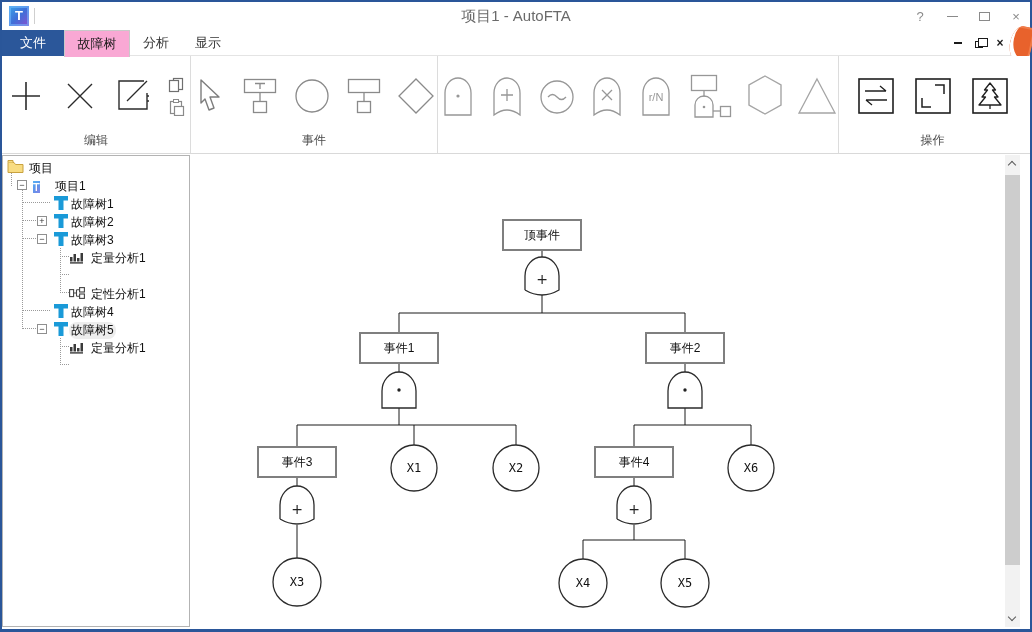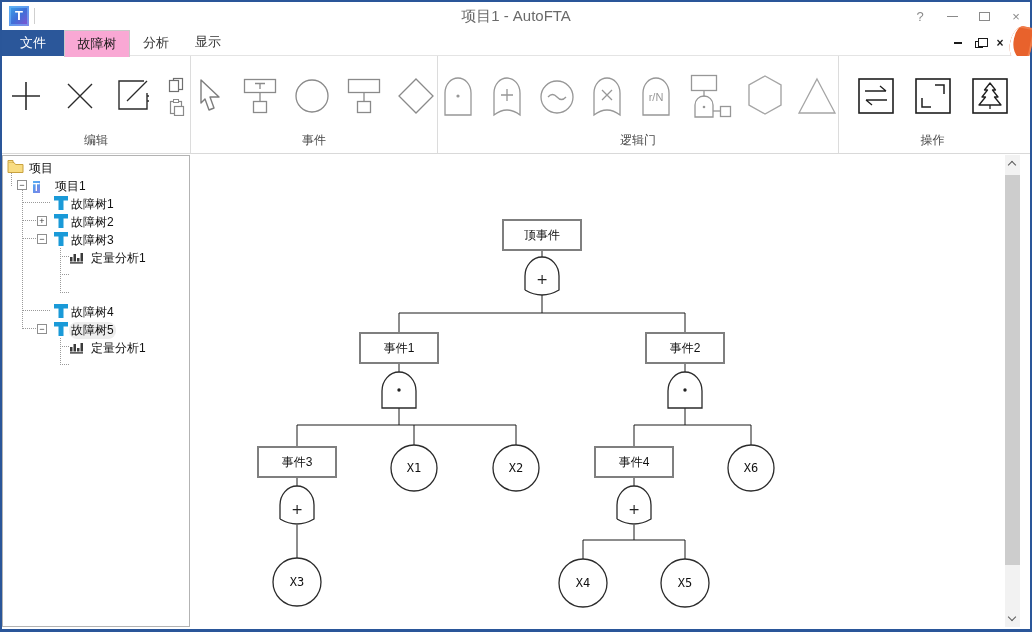--- a/index.html
+++ b/index.html
@@ -20,21 +20,21 @@
   .wbtn.box { position:relative; }
   .wbtn.box i { display:block; width:11px; height:9px; border:1px solid #8a8a8a; margin:0 auto; }
   .wbtn.min i { display:block; width:11px; height:1px; background:#8a8a8a; margin:0 auto; }
 
   
   .tabrow { position:relative; height:26px; background:#fff; border-bottom:1px solid #e4e4e4; }
   .tab { position:absolute; top:0; height:26px; line-height:26px; text-align:center; font-size:13px; color:#333; }
   .tab-file { left:0; width:62px; background:#2b579a; color:#fff; }
   .tab-active { left:62px; width:66px; background:#f9a8d4; border:1px solid #c9c9c9; border-bottom:none; color:#1a1a1a; height:27px; z-index:2; }
   .tab-plain1 { left:128px; width:52px; }
-  .tab-plain2 { left:180px; width:52px;font-family:Liberation Mono, monospace; }
+  .tab-plain2 { left:180px; width:52px; }
   .mdi-btns { position:absolute; right:24px; top:0; height:26px; display:flex; align-items:center; gap:9px; }
   .mbtn { color:#1a1a1a; font-size:12px; font-weight:bold; width:12px; text-align:center; }
   .mbtn.min i { display:block; width:8px; height:2px; background:#1a1a1a; margin:0 auto; }
   .mbtn.restore i { display:block; position:relative; width:8px; height:7px; border:1px solid #1a1a1a; margin:2px auto 0; }
   .mbtn.restore i::before { content:""; position:absolute; left:2px; top:-4px; width:8px; height:7px; border:1px solid #1a1a1a; background:#fff; }
   .overlay-logo { position:absolute; right:-2px; top:-4px; width:22px; height:36px; background:#e8622c;
     border-radius:55% 10% 40% 55%; transform:rotate(12deg);
     box-shadow:inset 3px -4px 0 #fff, inset -2px 2px 0 #f07c49; }
 
   
@@ -232,21 +232,20 @@
           <svg width="42" height="46">
               <path d="M21 3 L37 12 V32 L21 41 L5 32 V12 Z" fill="none" stroke="#a5a5a5" stroke-width="1.4"></path>
             </svg>
         </div>
         <div class="ricon">
           <svg width="44" height="46">
               <path d="M22 6 L40 40 L4 40 Z" fill="none" stroke="#a5a5a5" stroke-width="1.3"></path>
             </svg>
         </div>
       </div>
-      <div class="glabel">逻辑门</div>
     </div>
 
     <div class="rgroup" style="width:187px; border-right:none;">
       <div class="gicons" style="gap:21px;">
         <div class="ricon">
           <svg width="36" height="36">
               <rect x="1" y="1" width="34" height="34" fill="none" stroke="#1f1f1f" stroke-width="1.6"></rect>
             <path d="M7 13 H28 M28 13 L22 8 M29 22 H8 M8 22 L14 27" stroke="#1f1f1f" stroke-width="1.3" fill="none"></path>
             </svg>
         </div>
@@ -338,20 +337,31 @@
               <rect x="4.5" y="3" width="2.5" height="7.5" fill="#3a3a3a"></rect>
               <rect x="8" y="7" width="2.5" height="3.5" fill="#3a3a3a"></rect>
               <rect x="11.5" y="2" width="2.5" height="8.5" fill="#3a3a3a"></rect>
               <rect x="1" y="11.2" width="13" height="1.4" fill="#3a3a3a"></rect>
             </svg>
           </span>
         <span class="tlbl" style="left:88px;">定量分析1</span>
       </div>
 
 
+      <div class="trow" style="top:128px;">
+        <span class="ticon" style="left:66px; top:3px;">
+          <svg width="16" height="12">
+              <rect x="0.6" y="2.6" width="4" height="7" fill="none" stroke="#444" stroke-width="1.1"></rect>
+              <rect x="10.6" y="0.6" width="4.8" height="4.4" fill="none" stroke="#444" stroke-width="1.1"></rect>
+              <rect x="10.6" y="7" width="4.8" height="4.4" fill="none" stroke="#444" stroke-width="1.1"></rect>
+              <path d="M4.6 6 H7.5 M7.5 2.8 V9.2 M7.5 2.8 H10.6 M7.5 9.2 H10.6" stroke="#444" stroke-width="1.1" fill="none"></path>
+            </svg>
+          </span>
+        <span class="tlbl" style="left:88px;">定性分析1</span>
+      </div>
 
       <div class="trow" style="top:146px;">
         <span class="ticon" style="left:50px;">
           <svg width="16" height="16">
               <path d="M1 1 H15 V5.5 H10.5 V15 H5.5 V5.5 H1 Z" fill="#1a9ad8"></path>
             </svg>
           </span>
         <span class="tlbl" style="left:68px;">故障树4</span>
       </div>
 

